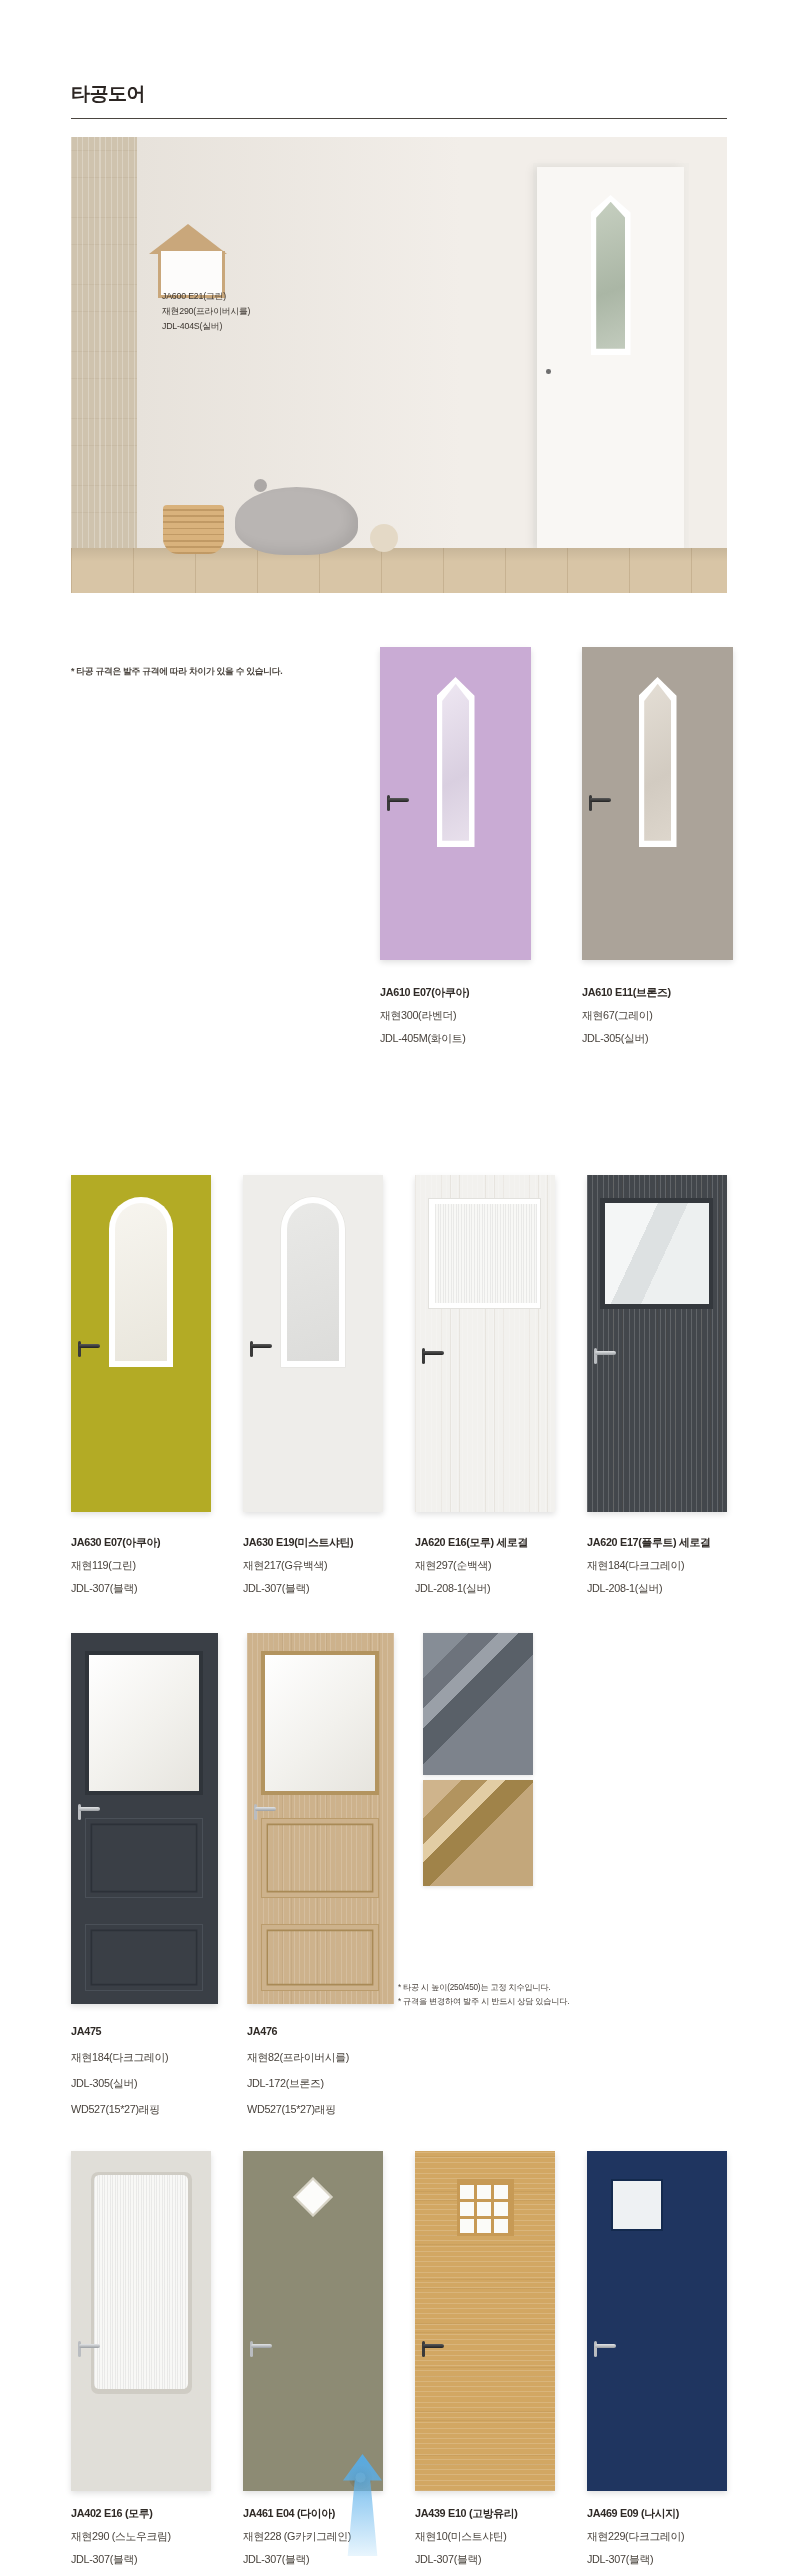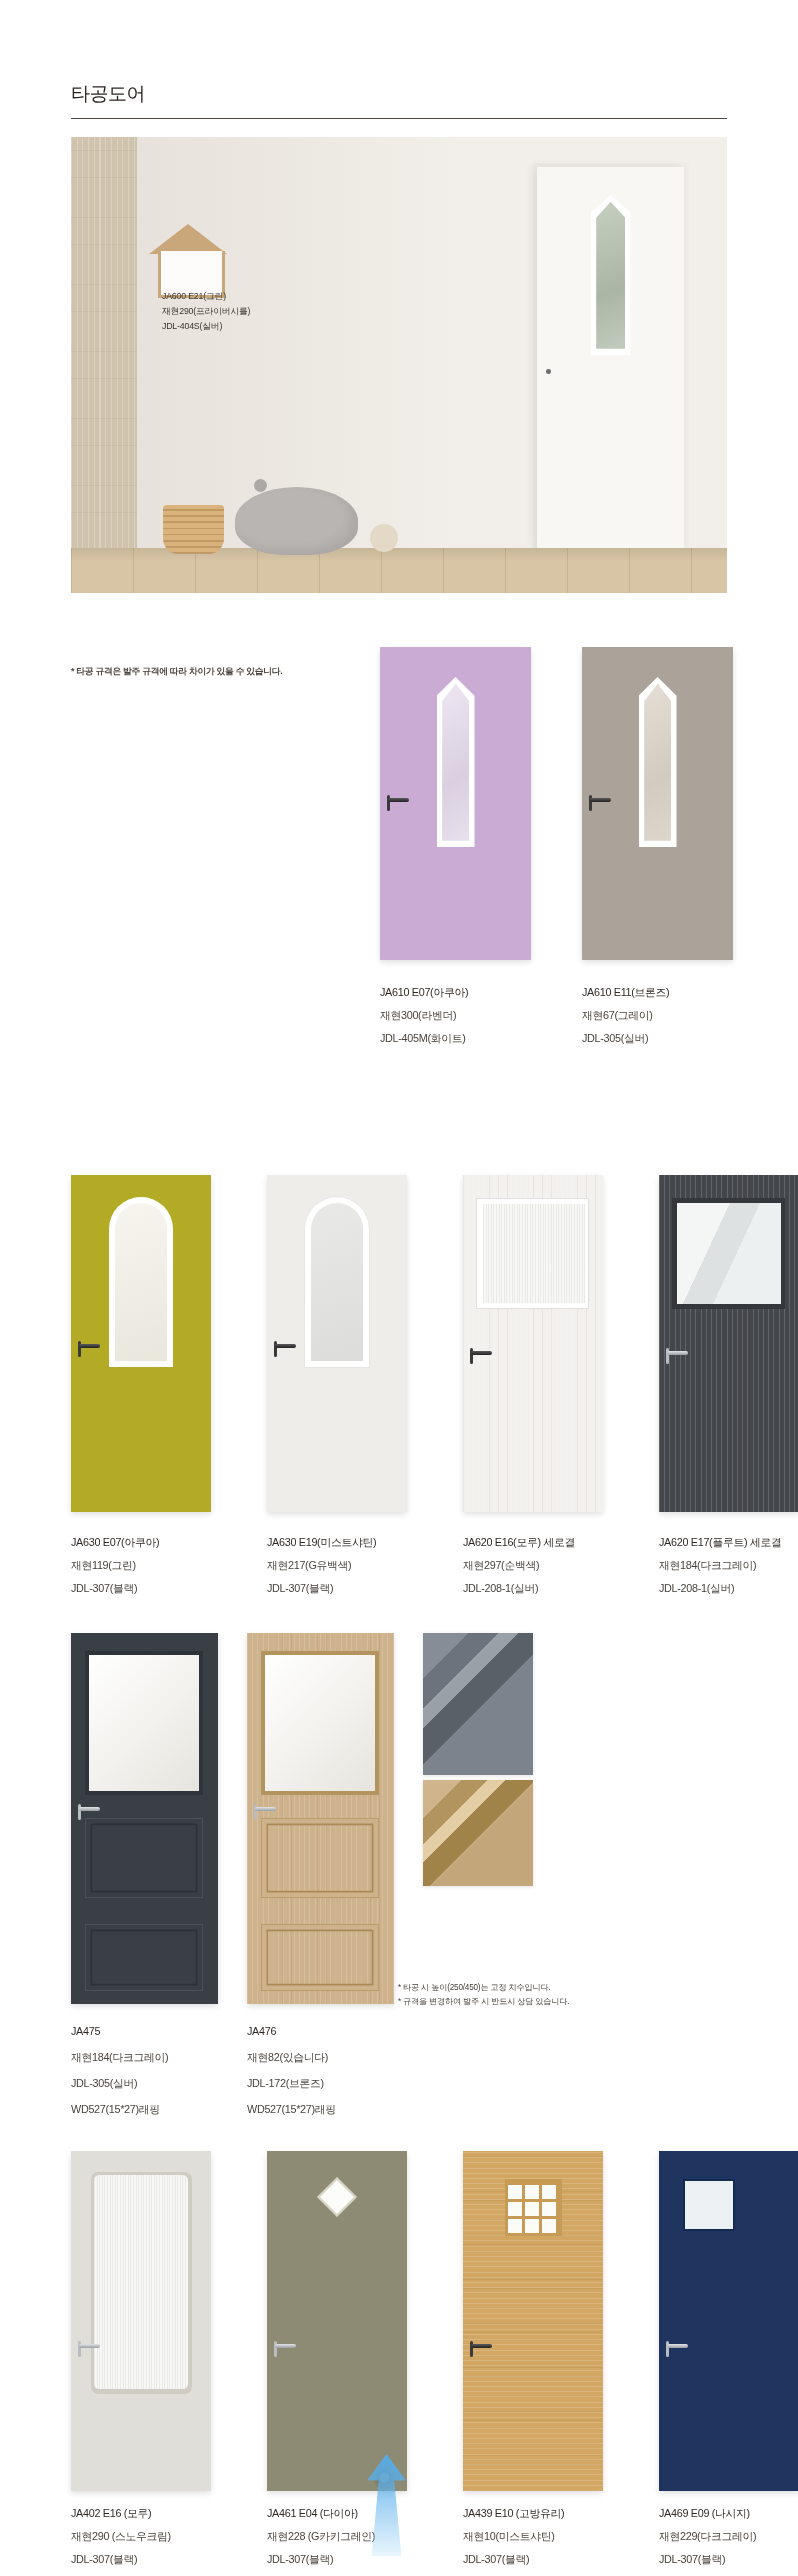--- a/index.html
+++ b/index.html
@@ -1,19 +1,19 @@
 <!DOCTYPE html>
 <html style="font-size:8.2px"><head>
 <meta charset="utf-8">
 <style>
   html,body{margin:0;padding:0;background:#fff;font-family:"Liberation Sans",sans-serif;color:#3a3430;}
   .page{position:relative;width:799px;height:3994px;background:#fff;overflow:hidden;}
 
   
-  .title{position:absolute;left:71px;top:81px;font-size:19px;font-weight:400;letter-spacing:-0.5px;color:#2b2522;}
+  .title{position:absolute;left:71px;top:81px;font-size:19px;font-weight:700;letter-spacing:-0.5px;color:#2b2522;}
   .rule{position:absolute;left:71px;top:118px;width:656px;height:0.5px;background:#4a4540;}
 
   
   .hero{position:absolute;left:71px;top:137px;width:656px;height:456px;background:#ebe6e0;overflow:hidden;}
   .hero .woodcol{position:absolute;left:0;top:0;width:66px;height:100%;
     background:#cfc3ae;background-image:repeating-linear-gradient(90deg,rgba(255,255,255,.25) 0 1px,transparent 1px 5.7px),repeating-linear-gradient(0deg,rgba(120,95,60,.08) 0 0.5px,transparent 0.5px 13.4px);}
   .hero .wallR{position:absolute;left:66px;top:0;right:0;height:100%;background:linear-gradient(90deg,#e7e2db,#f2eee9 55%);}
   .hero .floor{position:absolute;left:0;bottom:0;width:100%;height:45px;
     background:#d8c5a6;background-image:repeating-linear-gradient(90deg,rgba(120,90,50,.18) 0 1px,transparent 1px 62px),linear-gradient(180deg,rgba(0,0,0,.08),transparent 30%);}
   .hero .hdoor{position:absolute;left:466px;top:30px;width:147px;height:382px;background:#f9f7f4;box-shadow:-4.1px 0 9.3px rgba(0,0,0,.08);}
@@ -25,21 +25,21 @@
   .plush-ear{position:absolute;left:183px;bottom:101px;width:13.4px;height:13.4px;border-radius:50%;background:#aca8a6;}
   .basket{position:absolute;left:92px;bottom:39px;width:61px;height:49px;border-radius:4.1px 4.1px 15.5px 15.5px;
     background:#d9b27c;background-image:repeating-linear-gradient(0deg,rgba(120,80,30,.25) 0 1.5px,transparent 1.5px 6.2px);}
   .ball{position:absolute;left:299px;bottom:41px;width:28px;height:28px;border-radius:50%;background:#e4d9c6;}
 
   
   .intro{position:absolute;left:71px;top:598px;font-size:13.4px;line-height:20px;letter-spacing:-0.4px;color:#4a443e;}
   .intro-note{position:absolute;left:71px;top:666px;font-size:8.8px;font-weight:600;letter-spacing:-0.3px;color:#4a443e;}
 
   
-  .row{position:absolute;display:flex;gap:56px;left:71px;}
+  .row{position:absolute;display:flex;gap:32px;left:71px;}
   .card{width:140px;flex:0 0 auto;}
   .cardA{width:151px;flex:0 0 auto;}
   .cardC{width:147px;flex:0 0 auto;}
   .cardCU{width:110px;flex:0 0 auto;}
   .door{position:relative;width:100%;box-shadow:0 2.6px 6.2px rgba(0,0,0,.13);}
   .hA{height:313px;}.hB{height:337px;}.hC{height:371px;}.hD{height:340px;}
   .grainV{background-image:repeating-linear-gradient(90deg,rgba(255,255,255,.16) 0 1px,transparent 1px 5.2px),repeating-linear-gradient(90deg,rgba(90,60,20,.07) 0 0.5px,transparent 0.5px 8.8px);}
   .grainH{background-image:repeating-linear-gradient(0deg,rgba(255,255,255,.16) 0 1px,transparent 1px 5.2px),repeating-linear-gradient(0deg,rgba(90,60,20,.07) 0 0.5px,transparent 0.5px 8.8px);}
 
   .win{position:absolute;box-sizing:border-box;}
@@ -57,21 +57,21 @@
   .mold2{border:1px solid #bb9c6c;box-shadow:inset 0 0 0 4.6px #cdb28c,inset 0 0 0 6.2px #a98a56;}
 
   .airflow{position:absolute;left:100px;top:303px;width:39px;height:102px;z-index:5;
     background:linear-gradient(180deg,rgba(84,172,233,.95),rgba(165,216,248,.25));
     clip-path:polygon(50% 0,100% 26%,70% 26%,88% 100%,12% 100%,30% 26%,0 26%);}
   .vent{position:absolute;left:106px;top:315px;width:23px;height:23px;border-radius:50%;
     background:radial-gradient(#9a987f 30%,#6f6e58 32%,#83816a 60%);z-index:1;}
 
   
   .lbl{margin-top:18.5px;font-size:10.8px;line-height:23px;letter-spacing:-0.3px;color:#48423c;}
-  .lbl .l1{color:#2f2a26;font-weight:400;}
+  .lbl .l1{color:#2f2a26;font-weight:700;}
   .red{color:#e5241d;}
   .lh50{line-height:26px;}
   .cnote{position:absolute;left:398px;top:1981px;font-size:8.2px;line-height:14.4px;letter-spacing:-0.2px;color:#453f39;}
 </style>
 </head>
 <body>
 
 <div class="page">
 
   <div class="title">타공도어</div>
@@ -208,21 +208,21 @@
       <div class="door hC grainV" style="background-color:#cdb28c;">
         <div class="win" style="left:14.4px;top:18px;width:118px;height:144px;background:#b3945f;">
           <div class="win glass-clear" style="left:4.1px;top:4.1px;width:110px;height:136px;"></div>
         </div>
         <div class="win mold2" style="left:14.4px;top:185px;width:118px;height:80px;"></div>
         <div class="win mold2" style="left:14.4px;top:291px;width:118px;height:67px;"></div>
         <div class="lever" style="top:171px;"></div>
       </div>
       <div class="lbl lh50" style="margin-top:14.4px;">
         <div class="l1">JA476</div>
-        <div>재현82(있습니다)</div>
+        <div>재현82(프라이버시를)</div>
         <div>JDL-172(브론즈)</div>
         <div>WD527(15*27)래핑</div>
       </div>
     </div>
     <div class="cardCU">
       <div style="width:110px;height:142px;box-shadow:0 1px 4.1px rgba(0,0,0,.12);background:linear-gradient(135deg,#868d96 0 18%,#6d737c 18% 30%,#9aa0a8 30% 38%,#596068 38% 52%,#7d838c 52% 100%);"></div>
       <div style="margin-top:5.2px;width:110px;height:106px;box-shadow:0 1px 4.1px rgba(0,0,0,.12);background:linear-gradient(135deg,#cfb48c 0 18%,#b2945f 18% 30%,#e2cda4 30% 38%,#a08349 38% 52%,#c3a77b 52% 100%);background-blend-mode:normal;"></div>
     </div>
   </div>
   <div class="cnote">

